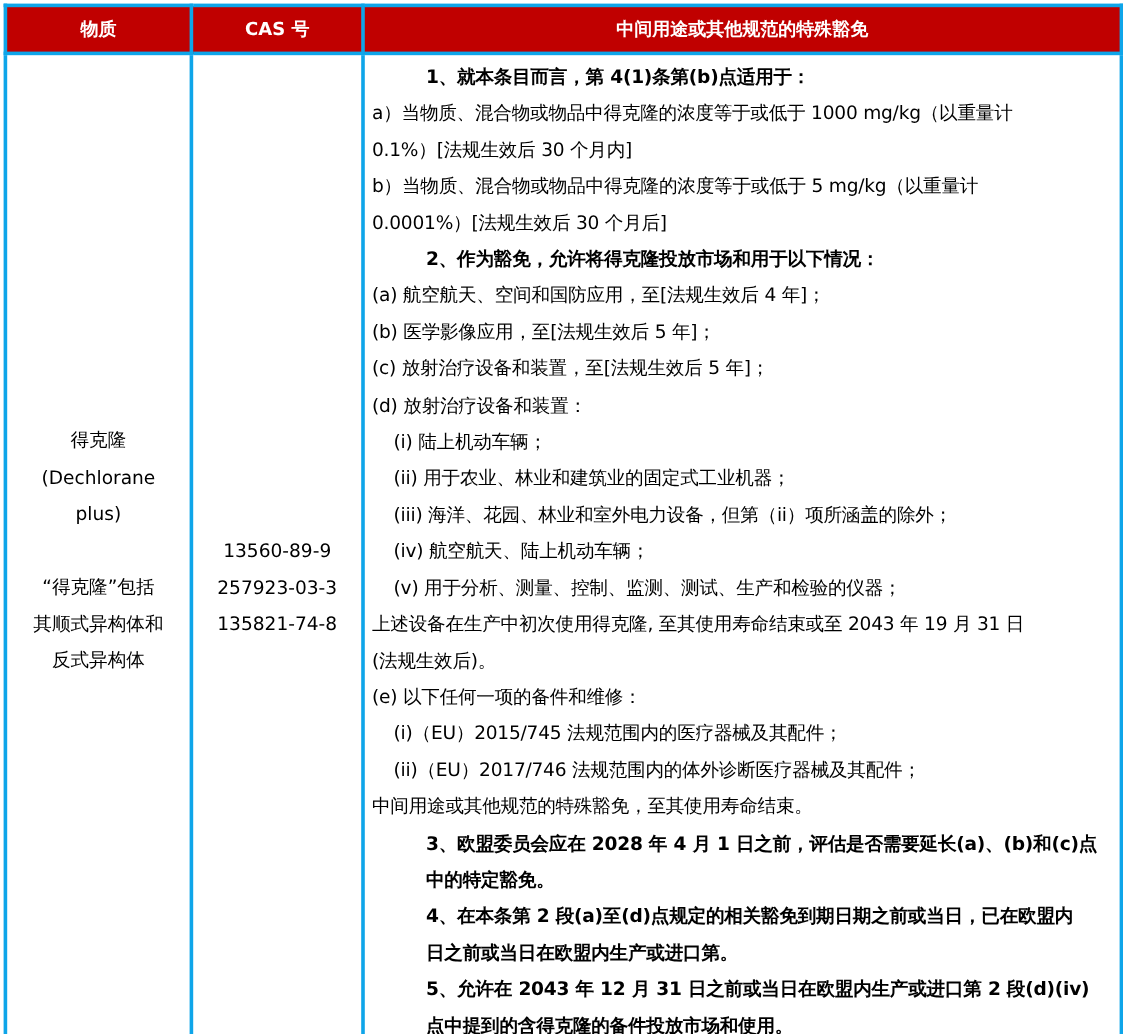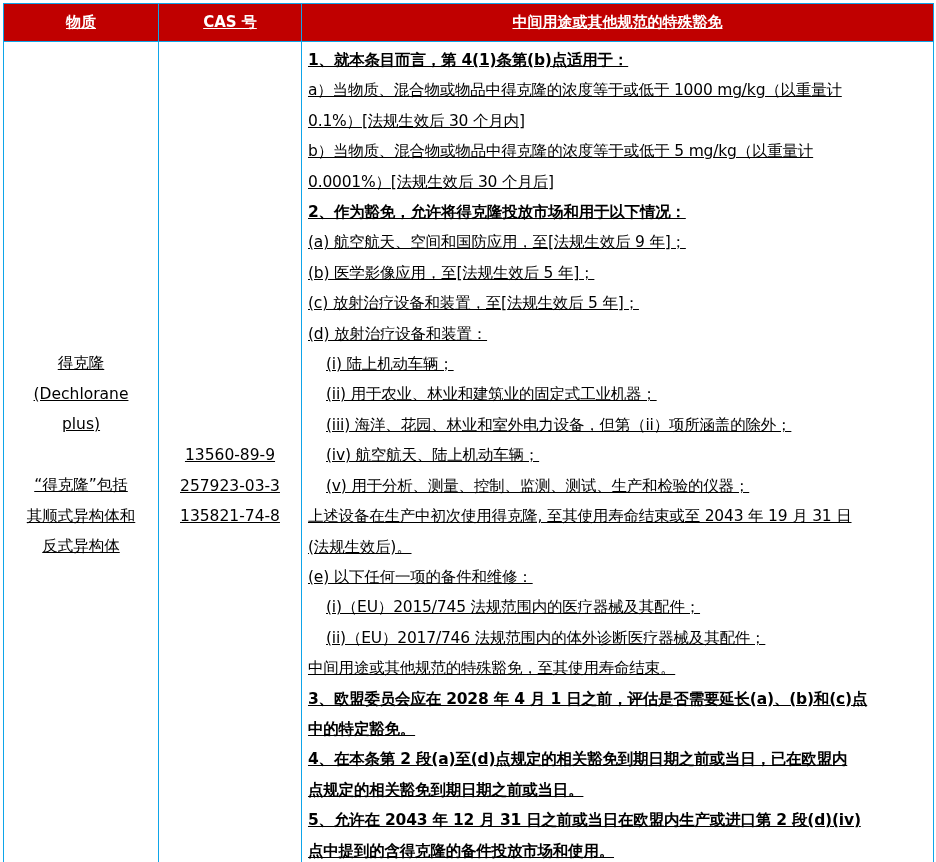--- a/index.html
+++ b/index.html
@@ -3,36 +3,36 @@
 <meta charset="utf-8">
 <style>
   html, body { margin: 0; padding: 0; background: #ffffff; }
   body { width: 936px; height: 862px; overflow: hidden; font-family: "DejaVu Sans", "Liberation Sans", sans-serif; color: #000; }
   table.reg {
     position: absolute; left: 3px; top: 3px;
     width: 930px;
     border-collapse: collapse;
     table-layout: fixed;
   }
-  table.reg th, table.reg td { border: 1px solid #0ea5e9; text-decoration: underline; }
+  table.reg th, table.reg td { border: 3px solid #0ea5e9; }
   table.reg th {
     background: #c00000; color: #fff; font-weight: bold; font-size: 15px;
     height: 37px; padding: 0; text-align: center; vertical-align: middle;
   }
   col.c1 { width: 155px; }
   col.c2 { width: 143px; }
   col.c3 { width: 632px; }
   td.substance, td.cas {
     text-align: center; vertical-align: middle;
     font-size: 15.5px; line-height: 30.5px; padding: 0 4px;
   }
   td.cas { padding-top: 62px; }
   td.spec { padding: 3px 6px 2px 6px; vertical-align: top; }
   .line { font-size: 15.5px; line-height: 30.4px; white-space: nowrap; overflow: hidden; letter-spacing: -0.2px; }
-  .bold { font-weight: bold; }
+  .bold { font-weight: bold; margin-left: 45px; }
   .indent { padding-left: 18px; }
   .gap { height: 30.5px; }
 </style>
 </head>
 <body>
 
 <table class="reg">
   <colgroup>
       <col class="c1">
       <col class="c2">
@@ -61,37 +61,37 @@
         <div>257923-03-3</div>
         <div>135821-74-8</div>
       </td>
       <td class="spec">
         <div class="line bold">1、就本条目而言，第 4(1)条第(b)点适用于：</div>
         <div class="line">a）当物质、混合物或物品中得克隆的浓度等于或低于 1000 mg/kg（以重量计</div>
         <div class="line">0.1%）[法规生效后 30 个月内]</div>
         <div class="line">b）当物质、混合物或物品中得克隆的浓度等于或低于  5 mg/kg（以重量计</div>
         <div class="line">0.0001%）[法规生效后 30 个月后]</div>
         <div class="line bold">2、作为豁免，允许将得克隆投放市场和用于以下情况：</div>
-        <div class="line">(a) 航空航天、空间和国防应用，至[法规生效后 9 年]；</div>
+        <div class="line">(a) 航空航天、空间和国防应用，至[法规生效后 4 年]；</div>
         <div class="line">(b) 医学影像应用，至[法规生效后 5 年]；</div>
         <div class="line">(c) 放射治疗设备和装置，至[法规生效后 5 年]；</div>
         <div class="line">(d) 放射治疗设备和装置：</div>
         <div class="line indent">(i) 陆上机动车辆；</div>
         <div class="line indent">(ii) 用于农业、林业和建筑业的固定式工业机器；</div>
         <div class="line indent">(iii) 海洋、花园、林业和室外电力设备，但第（ii）项所涵盖的除外；</div>
         <div class="line indent">(iv) 航空航天、陆上机动车辆；</div>
         <div class="line indent">(v) 用于分析、测量、控制、监测、测试、生产和检验的仪器；</div>
         <div class="line">上述设备在生产中初次使用得克隆, 至其使用寿命结束或至 2043 年 19 月 31 日</div>
         <div class="line">(法规生效后)。</div>
         <div class="line">(e) 以下任何一项的备件和维修：</div>
         <div class="line indent">(i)（EU）2015/745 法规范围内的医疗器械及其配件；</div>
         <div class="line indent">(ii)（EU）2017/746 法规范围内的体外诊断医疗器械及其配件；</div>
         <div class="line">中间用途或其他规范的特殊豁免，至其使用寿命结束。</div>
         <div class="line bold">3、欧盟委员会应在 2028 年 4 月 1 日之前，评估是否需要延长(a)、(b)和(c)点</div>
         <div class="line bold">中的特定豁免。</div>
         <div class="line bold">4、在本条第 2 段(a)至(d)点规定的相关豁免到期日期之前或当日，已在欧盟内</div>
-        <div class="line bold">点规定的相关豁免到期日期之前或当日。</div>
+        <div class="line bold">日之前或当日在欧盟内生产或进口第。</div>
         <div class="line bold">5、允许在 2043 年 12 月 31 日之前或当日在欧盟内生产或进口第 2 段(d)(iv)</div>
         <div class="line bold">点中提到的含得克隆的备件投放市场和使用。</div>
       </td>
     </tr>
   </tbody>
 </table>
 
 </body></html>

